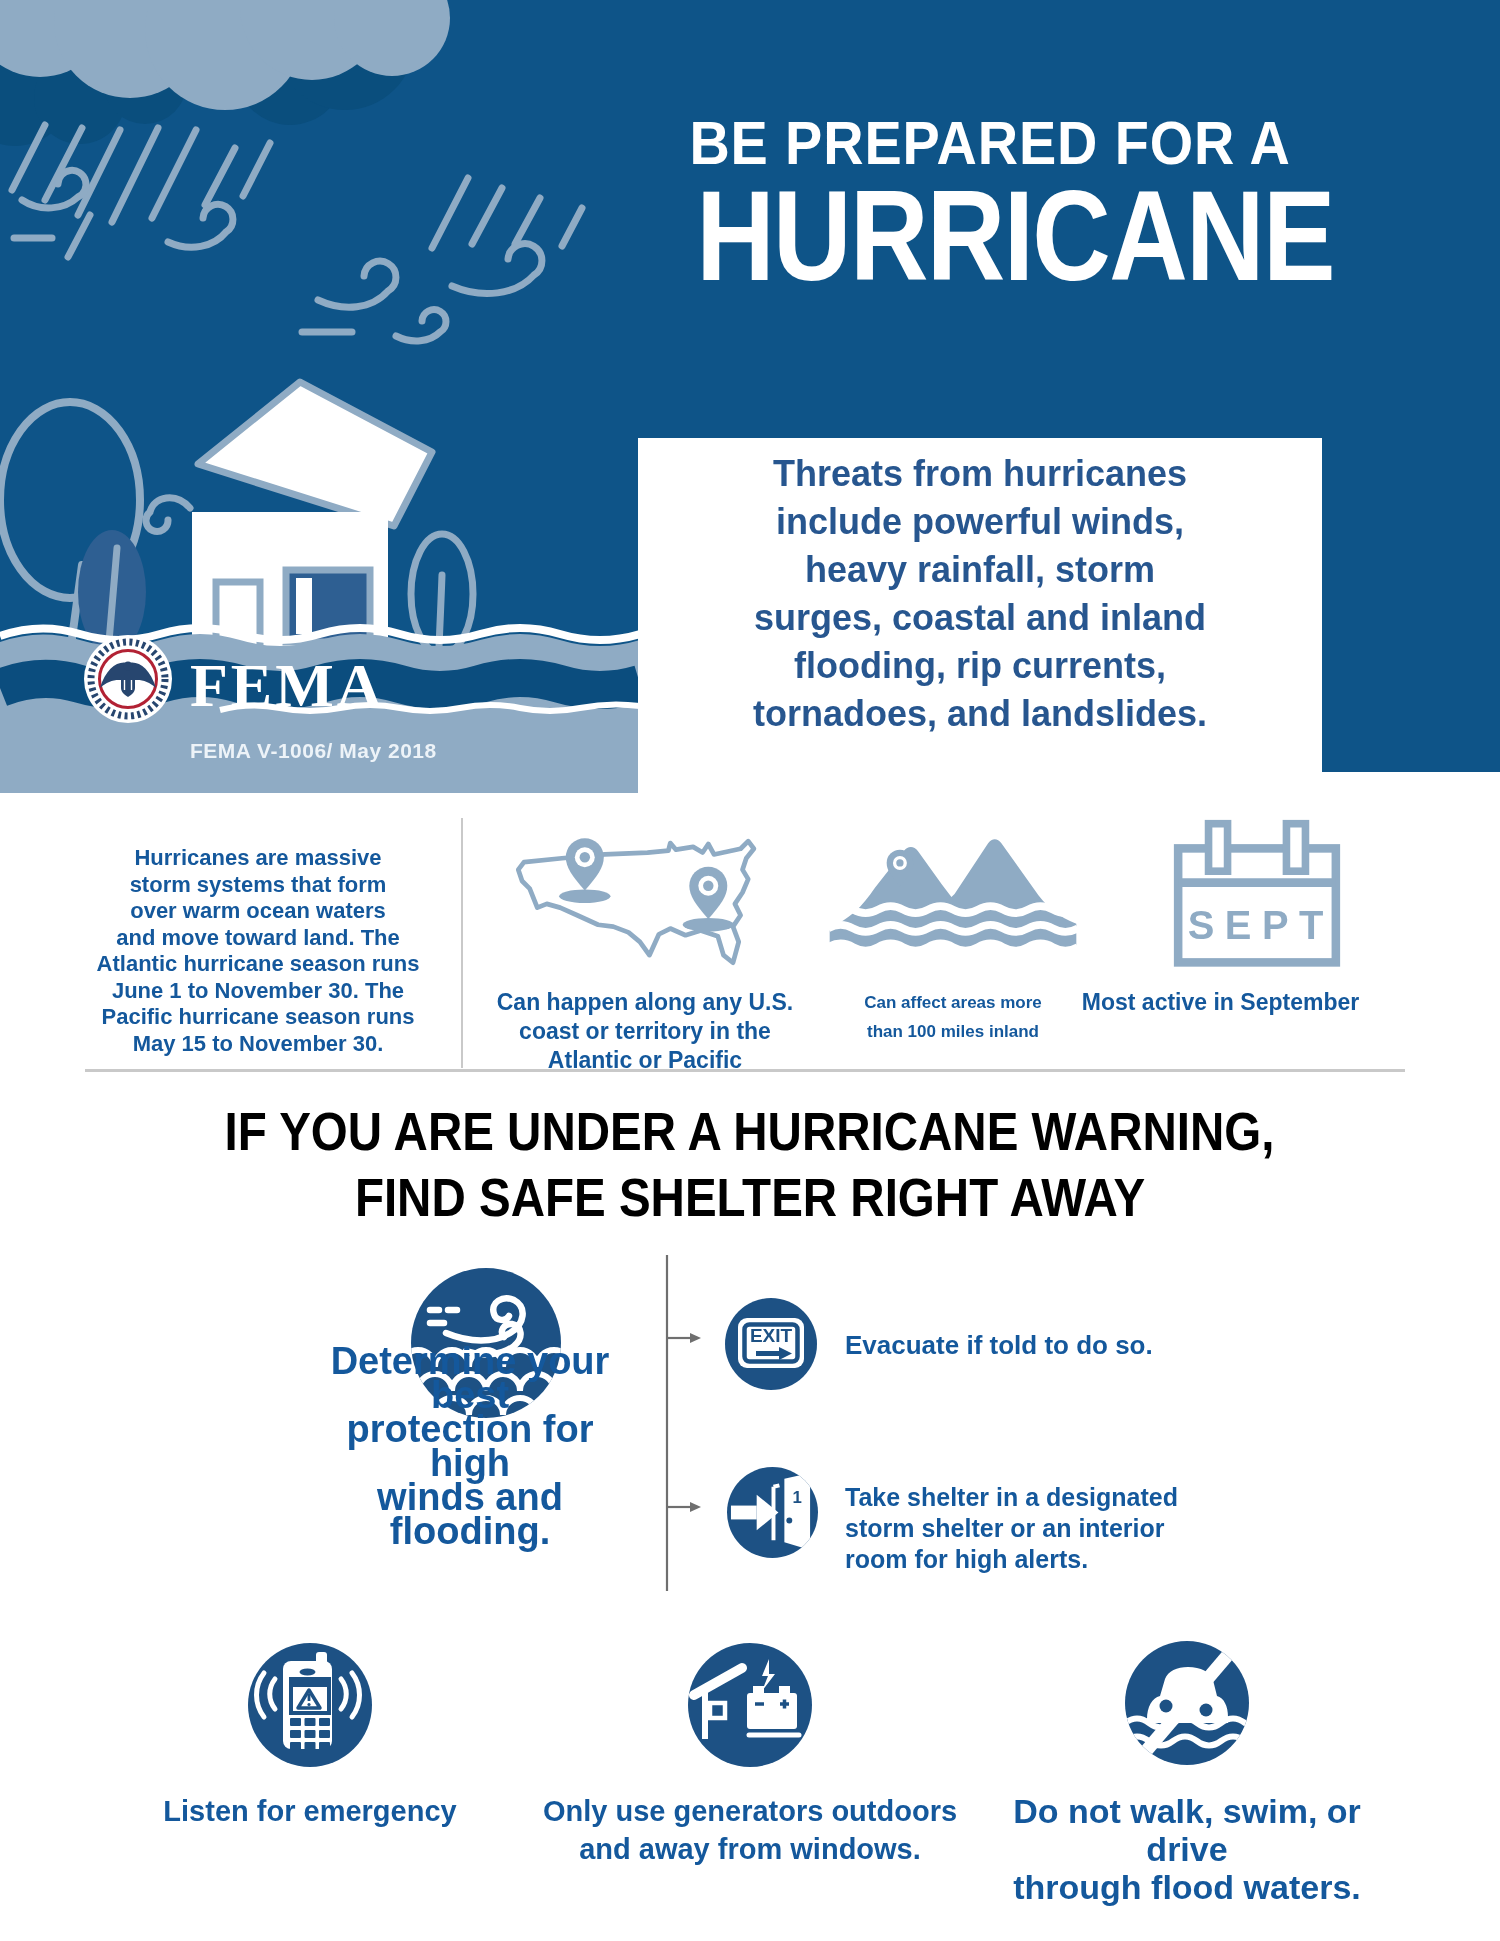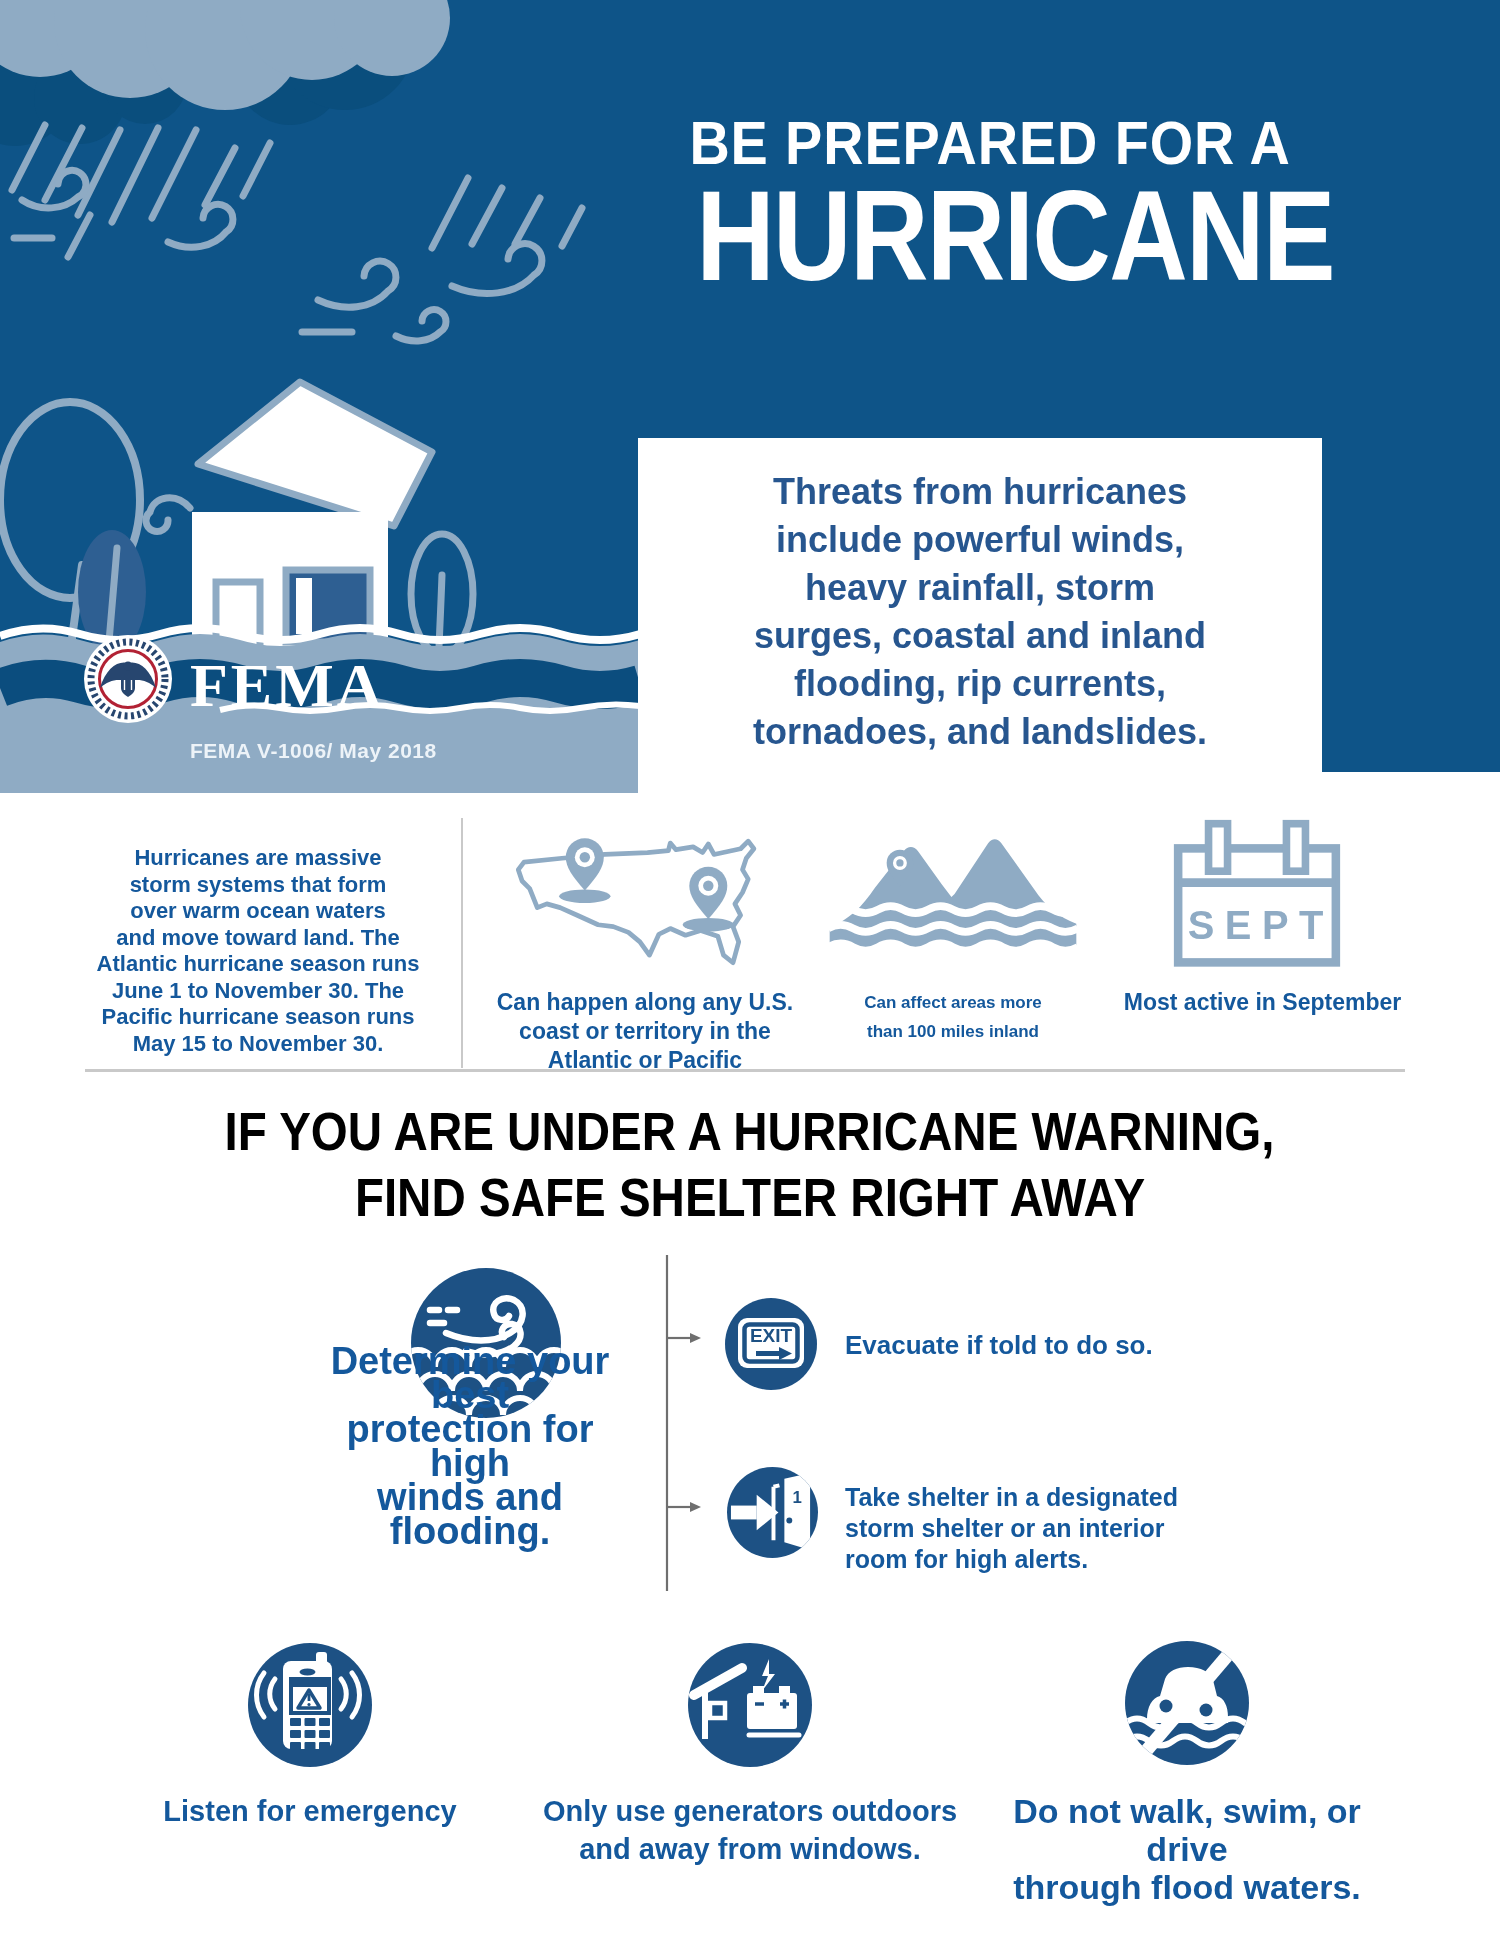--- a/index.html
+++ b/index.html
@@ -112,21 +112,21 @@
   </svg>
 
   <div class="abs center white b" style="left:640px;top:112px;width:700px;font-size:62px;letter-spacing:1px;line-height:62px">
     <span class="cond92">BE PREPARED FOR A</span>
   </div>
   <div class="abs center white b" style="left:640px;top:172px;width:700px;font-size:128px;letter-spacing:-2px;line-height:128px">
     <span class="cond85">HURRICANE</span>
   </div>
 
   <div class="abs" style="left:638px;top:438px;width:684px;height:356px;background:#ffffff">
-    <div class="center b t-threat" style="padding-top:30px;font-size:36px;line-height:48px">
+    <div class="center b t-threat" style="padding-top:12px;font-size:36px;line-height:48px">
       <span class="ln">Threats from hurricanes</span>
       <span class="ln">include powerful winds,</span>
       <span class="ln">heavy rainfall, storm</span>
       <span class="ln">surges, coastal and inland</span>
       <span class="ln">flooding, rip currents,</span>
       <span class="ln">tornadoes, and landslides.</span>
     </div>
   </div>
 
   <div class="abs center b t-body" style="left:68px;top:845px;width:380px;font-size:22px;line-height:26.5px">
@@ -186,21 +186,21 @@
 
   <div class="abs center b t-body" style="left:495px;top:988px;width:300px;font-size:23px;line-height:29px">
     <span class="ln">Can happen along any U.S.</span>
     <span class="ln">coast or territory in the</span>
     <span class="ln">Atlantic or Pacific</span>
   </div>
   <div class="abs center b t-body" style="left:818px;top:988px;width:270px;font-size:17px;line-height:29px">
     <span class="ln">Can affect areas more</span>
     <span class="ln">than 100 miles inland</span>
   </div>
-  <div class="abs center b t-body" style="left:1110px;top:988px;width:305px;font-size:23px;line-height:29px">
+  <div class="abs center b t-body" style="left:1068px;top:988px;width:305px;font-size:23px;line-height:29px">
     <span class="ln">Most active in September</span>
   </div>
 
   <div class="abs" style="left:85px;top:1069px;width:1320px;height:2.5px;background:#c9c9c9"></div>
 
   <div class="abs center b t-head" style="left:0;top:1098px;width:1500px;font-size:54px;line-height:66px;letter-spacing:0">
     <span class="ln"><span class="cond">IF YOU ARE UNDER A HURRICANE WARNING,</span></span>
     <span class="ln"><span class="cond">FIND SAFE SHELTER RIGHT AWAY</span></span>
   </div>
 

